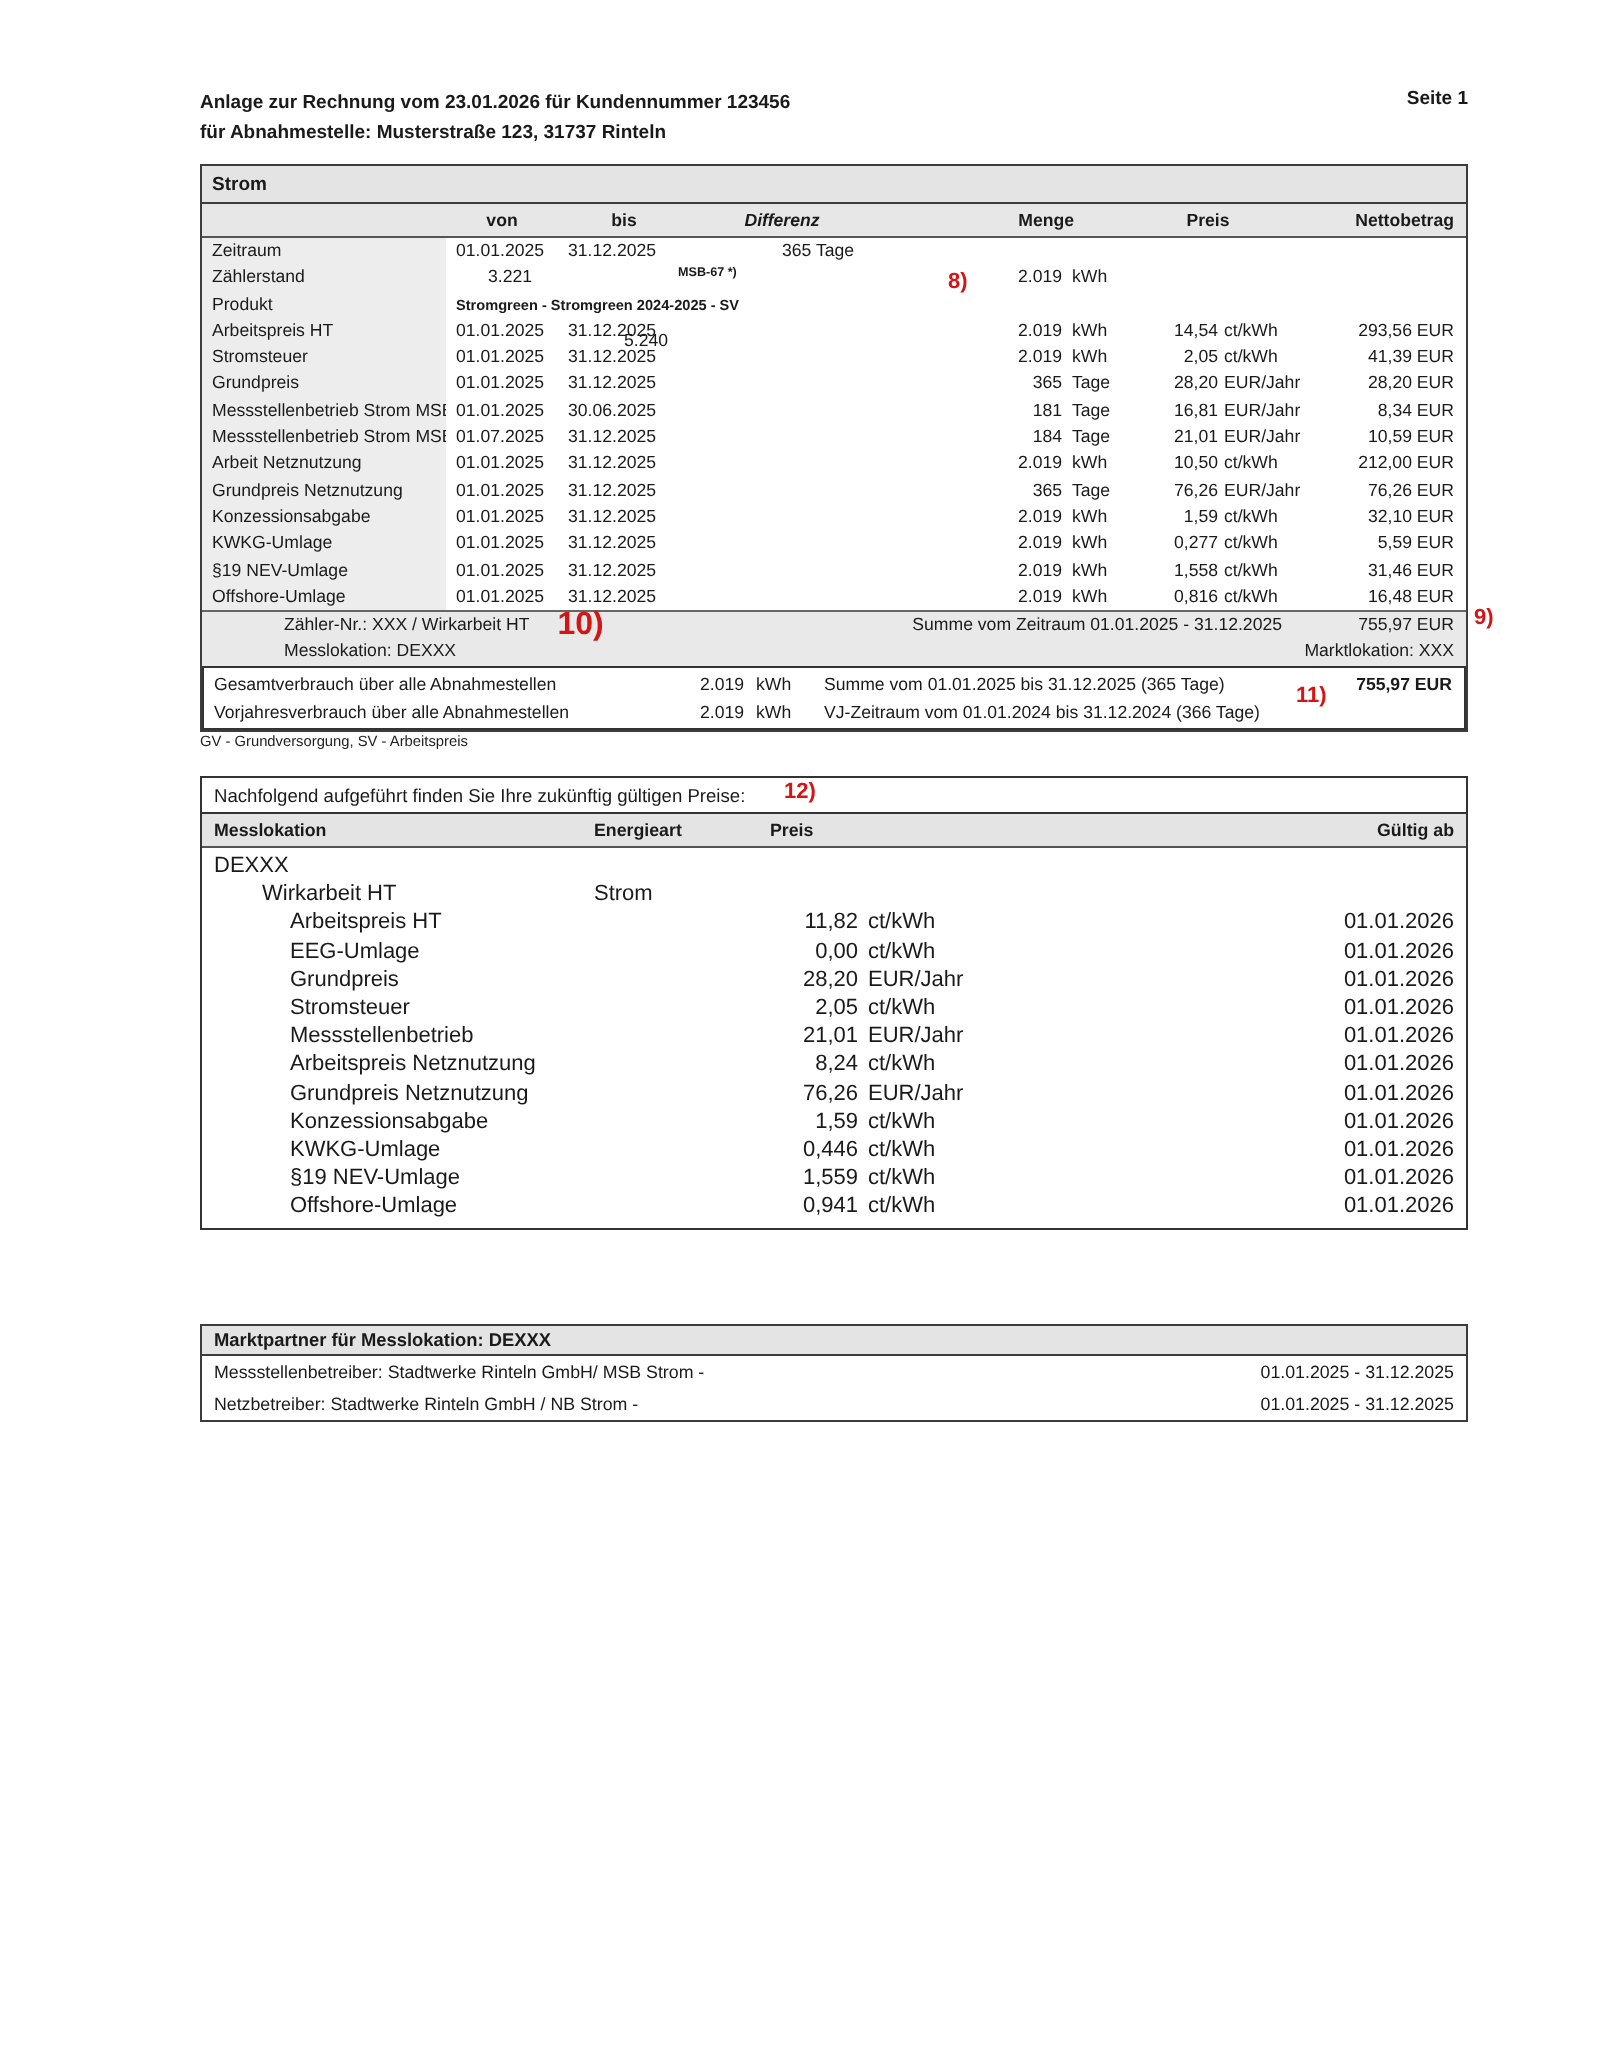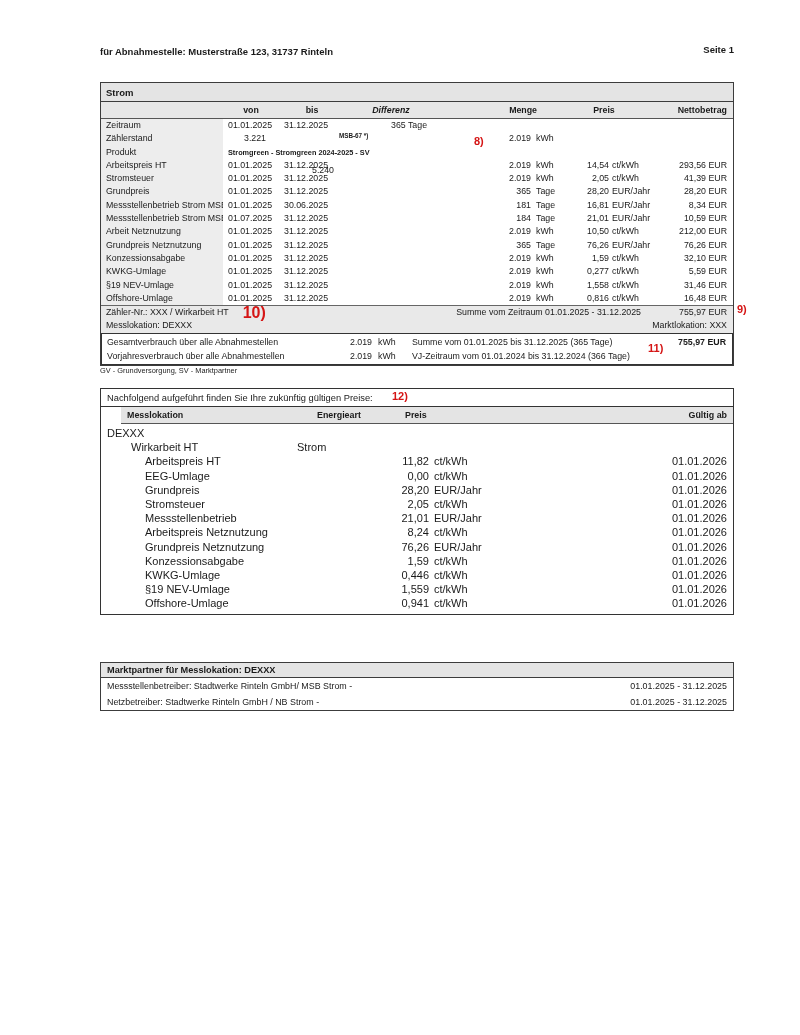--- a/index.html
+++ b/index.html
@@ -33,40 +33,40 @@
   .col-head .c-menge-h { width:120px; text-align:right; padding-right:20px; }
   .col-head .c-preis-h { width:94px; text-align:center; }
   .num-r { text-align:right !important; padding-left:0 !important; }
   .pr13 { padding-right:13px; }
   .pr11 { padding-right:11px;margin-top:32px; }
   .sup { font-size:6.3px; font-weight:bold; position:relative; top:-3px; margin-left:-6px; letter-spacing:0; }
   .diff-val { padding-left:46px; }
   .produkt-val { font-size:7.3px; font-weight:bold; padding-left:5px; line-height:13.3px; }
 
   .sum-row { display:flex; background:#e9e9e9; border-top:1px solid #666; height:14px; line-height:13.5px; font-size:8.8px; }
-  .sum-left { padding-left:5px; white-space:nowrap; }
+  .sum-left { padding-left:5px; white-space:nowrap;margin-left:36px; }
   .sum-mid { margin-left:auto; margin-right:8px; white-space:nowrap; }
   .sum-net { width:84px; text-align:right; padding-right:6px; }
   .sum-right { margin-left:auto; padding-right:6px; }
 
   .totals-box { border:1.8px solid #333; background:#fff; }
   .tot-row { display:flex; height:15px; line-height:14.5px; font-size:8.8px; white-space:nowrap; }
   .tot-row:first-child { padding-top:1px; }
   .tot-label { width:240px; padding-left:5px; }
   .tot-mnum { width:30px; text-align:right; }
   .tot-munit { width:30px; padding-left:6px; }
   .tot-mid { margin-left:10px; }
   .tot-net { flex:1; text-align:right; padding-right:6px; font-weight:bold; }
 
   .footnote { position:absolute; left:100px; top:366px; font-size:7.4px; color:#222; }
 
   
   .future-box { position:absolute; left:100px; top:388px; width:634px; border:1.8px solid #333; background:#fff; }
   .future-title { font-size:9.3px; font-weight:normal; padding:4px 6px 3px 6px; border-bottom:1.4px solid #333; }
-  .f-head { display:flex; background:#e4e4e4; border-bottom:1px solid #555; font-size:8.9px; font-weight:bold; height:17px; line-height:16px;margin-left:20px; }
+  .f-head { display:flex; background:#e4e4e4; border-bottom:1px solid #555; font-size:8.9px; font-weight:bold; height:17px; line-height:16px; }
   .f-c1 { width:196px; padding-left:6px; }
   .f-c2 { width:88px; }
   .f-c3 { flex:1; }
   .f-c4 { width:110px; text-align:right; padding-right:6px; }
   .f-row { display:flex; height:14.2px; line-height:14.2px; font-size:11px; white-space:nowrap; }
   .f-row.group .f-c1 { padding-left:6px; }
   .f-row.sub .f-c1 { padding-left:30px; }
   .f-row.item .f-c1 { padding-left:44px; }
   .f-pnum { width:44px; text-align:right; }
   .f-punit { width:70px; padding-left:5px; }
@@ -87,20 +87,21 @@
   
   .red-note { position:absolute; color:#d51515; font-weight:bold; font-size:11px; font-family:"Liberation Sans", sans-serif; }
   .red-inline { color:#d51515; font-weight:bold; font-size:16px; margin-left:14px; }
 </style>
 </head>
 <body>
 
 <div class="page">
 
   <div class="doc-header">
+    <div class="h-line">Anlage zur Rechnung vom 23.01.2026 für Kundennummer 123456</div>
     <div class="h-line">für Abnahmestelle: Musterstraße 123, 31737 Rinteln</div>
     <div class="page-num">Seite 1</div>
   </div>
 
   <div class="strom-box">
     <div class="strom-title">Strom</div>
 
     <div class="col-head">
       <div class="c-label" style="background:transparent;"></div>
       <div class="c-von">von</div>
@@ -326,21 +327,21 @@
       </div>
       <div class="tot-row">
         <span class="tot-label">Vorjahresverbrauch über alle Abnahmestellen</span>
         <span class="tot-mnum">2.019</span>
         <span class="tot-munit">kWh</span>
         <span class="tot-mid">VJ-Zeitraum vom 01.01.2024 bis 31.12.2024 (366 Tage)</span>
       </div>
     </div>
   </div>
 
-  <div class="footnote">GV - Grundversorgung, SV - Marktpartner</div>
+  <div class="footnote">GV - Grundversorgung, SV - Arbeitspreis</div>
 
   <div class="future-box">
     <div class="future-title">Nachfolgend aufgeführt finden Sie Ihre zukünftig gültigen Preise:</div>
     <div class="f-head">
       <div class="f-c1">Messlokation</div>
       <div class="f-c2">Energieart</div>
       <div class="f-c3">Preis</div>
       <div class="f-c4">Gültig ab</div>
     </div>
     <div class="f-body">

